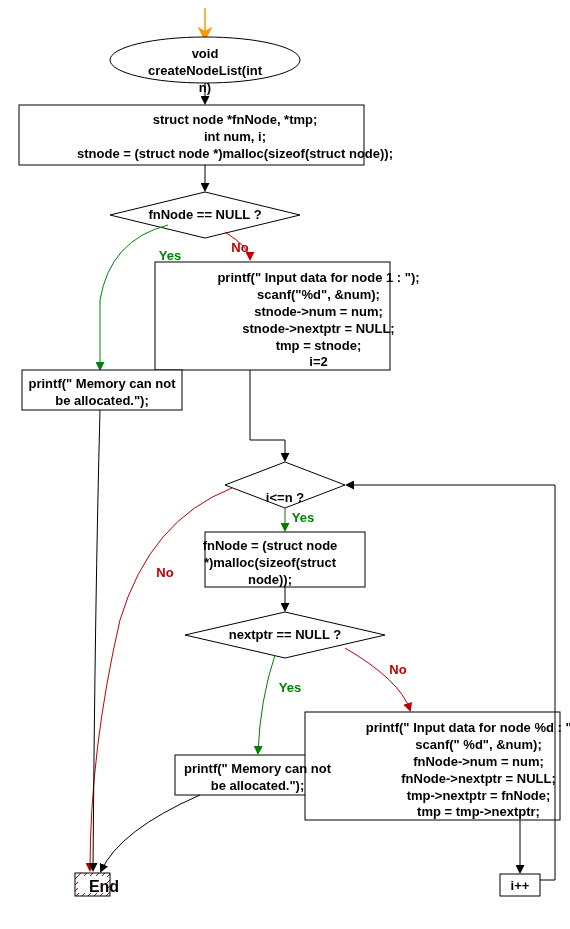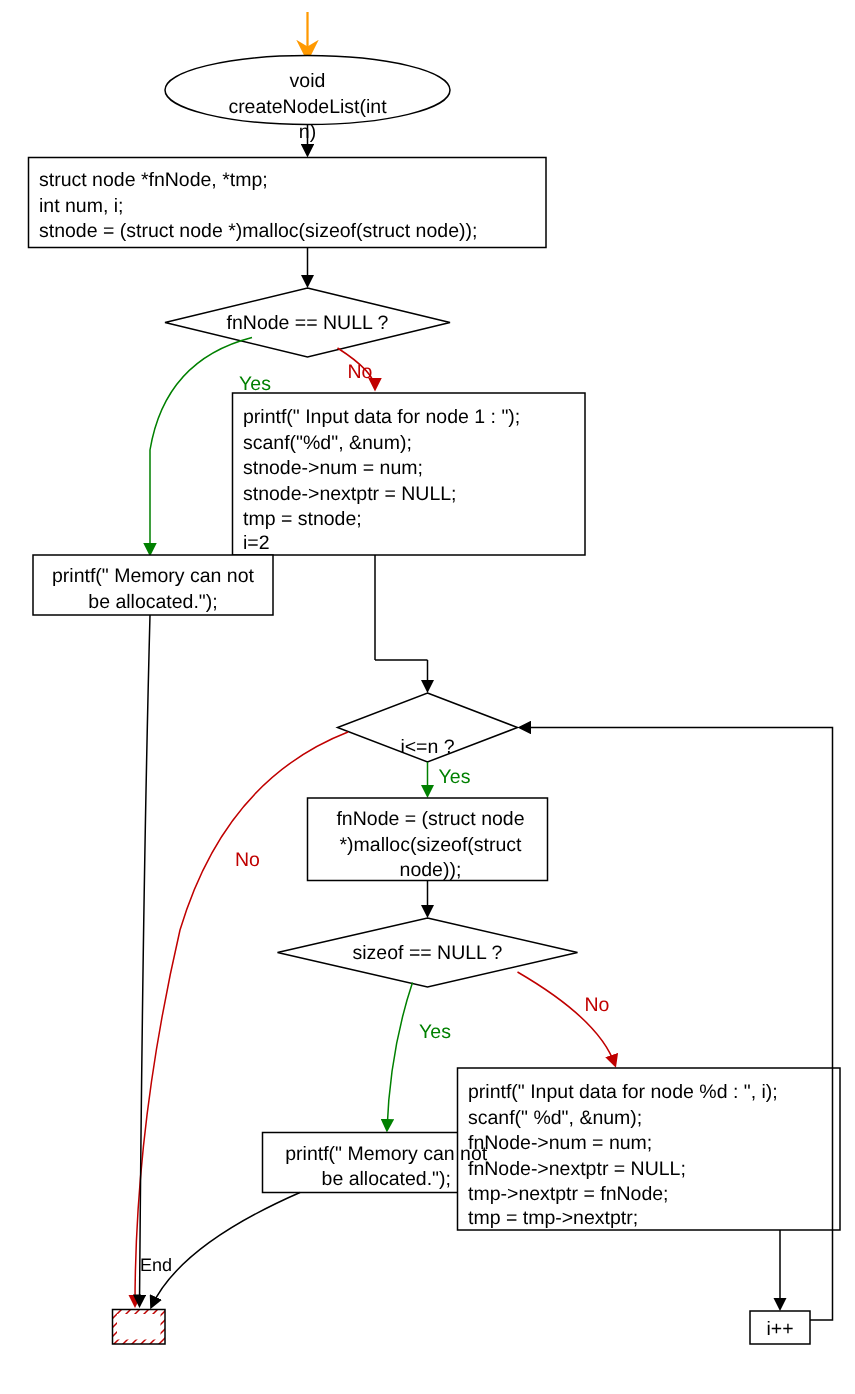--- a/index.html
+++ b/index.html
@@ -13,22 +13,23 @@
     height: 929px;
     position: relative;
     overflow: hidden;
   }
   svg { position: absolute; top: 0; left: 0; }
   .node-text {
     position: absolute;
     text-align: center;
     line-height: 1.3;
     pointer-events: none;
+    font-weight: bold;
   }
-  .left-align { text-align: left; }
+  .left-align { text-align: center; margin-left: 44px; }
 </style>
 </head>
 <body>
 
 <svg width="570" height="929">
   <defs>
     <marker id="arrow-black" markerWidth="9" markerHeight="9" refX="7" refY="4.5" orient="auto">
       <path d="M0,0 L9,4.5 L0,9 z" fill="#000"></path>
     </marker>
     <marker id="arrow-green" markerWidth="9" markerHeight="9" refX="7" refY="4.5" orient="auto">
@@ -122,33 +123,33 @@
 scanf("%d", &amp;num);
 stnode-&gt;num = num;
 stnode-&gt;nextptr = NULL;
 tmp = stnode;
 i=2</div>
 
 <div class="node-text" style="left:255px; top:478px; width:60px;margin-top:12px;">i&lt;=n ?</div>
 <div class="node-text" style="left:288px; top:510px; width:30px; color:#008000;">Yes</div>
 <div class="node-text" style="left:150px; top:565px; width:30px; color:#c00000;">No</div>
 
-<div class="node-text" style="left: 212px; top: 538px; width: 150px; white-space: pre-line;">fnNode = (struct node
+<div class="node-text" style="left: 195px; top: 538px; width: 150px; white-space: pre-line;">fnNode = (struct node
 *)malloc(sizeof(struct
 node));</div>
 
-<div class="node-text" style="left:220px; top:627px; width:130px;">sizeof == NULL ?</div>
+<div class="node-text" style="left:220px; top:627px; width:130px;">nextptr == NULL ?</div>
 <div class="node-text" style="left:275px; top:680px; width:30px; color:#008000;">Yes</div>
 <div class="node-text" style="left:383px; top:662px; width:30px; color:#c00000;">No</div>
 
 <div class="node-text" style="left: 180px; top: 761px; width: 155px; white-space: pre-line;">printf(" Memory can not
 be allocated.");</div>
 
 <div class="node-text left-align" style="left: 312px; top: 720px; width: 245px; white-space: pre-line;">printf(" Input data for node %d : ", i);
 scanf(" %d", &amp;num);
 fnNode-&gt;num = num;
 fnNode-&gt;nextptr = NULL;
 tmp-&gt;nextptr = fnNode;
 tmp = tmp-&gt;nextptr;</div>
 
 <div class="node-text" style="left:500px; top:878px; width:40px;">i++</div>
 
-<div class="node-text" style="left:75px; top:836px; width:58px; font-size:12px;">End</div>
+<div class="node-text" style="left:75px; top:877px; width:58px; font-size:16px;">End</div>
 
 </body></html>

